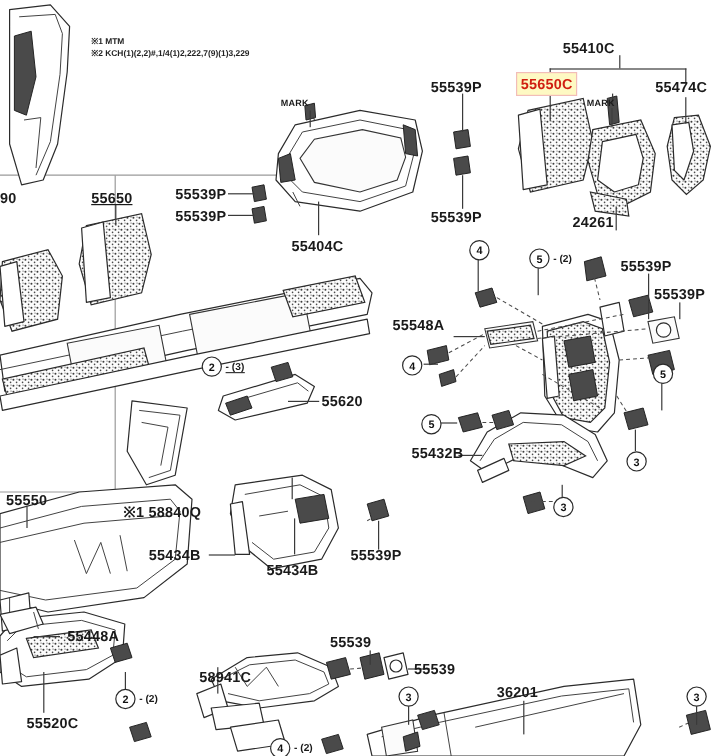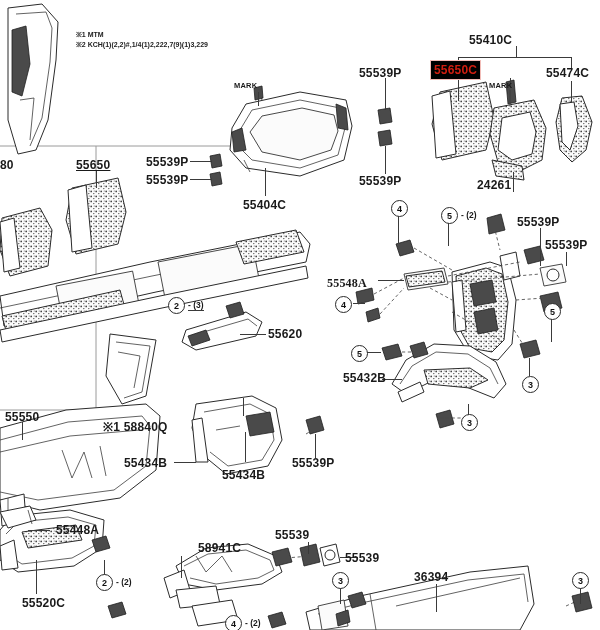--- a/index.html
+++ b/index.html
@@ -6,21 +6,21 @@
   body{width:600px;height:630px;overflow:hidden;
        font-family:"Liberation Sans",sans-serif;}
   #stage{position:relative;width:600px;height:630px;background:#fff;}
 
   
   .lbl{position:absolute;font-family:"Liberation Sans",sans-serif;
        font-size:12px;font-weight:bold;color:#1a1a1a;white-space:nowrap;
        letter-spacing:.2px;}
   .lbl.note{font-weight:bold;font-size:7px;color:#222;letter-spacing:0;}
   .lbl.mark{font-size:7.5px;font-weight:bold;}
-  .lbl.hl{background:#000000;color:#d01e10;padding:2px 3px;
+  .lbl.hl{background:#fef9c3;color:#d01e10;padding:2px 3px;
           box-shadow:0 0 0 1px #f2bdb8;}
 
   
   .ln{position:absolute;background:#3a3a3a;}
   .lnv{width:1px;}
   .lnh{height:1px;}
 
   
   .circ{position:absolute;width:15px;height:15px;border:1.3px solid #2a2a2a;
         border-radius:50%;background:#fff;color:#111;font-size:9px;
@@ -351,35 +351,35 @@
   <div class="lbl" style="left:546px;top:66px;">55474C</div>
   <div class="lbl" style="left:359px;top:66px;">55539P</div>
   <div class="lbl" style="left:359px;top:174px;">55539P</div>
   <div class="lbl" style="left:477px;top:178px;">24261</div>
   <div class="lbl" style="left:517px;top:215px;">55539P</div>
   <div class="lbl" style="left:545px;top:238px;">55539P</div>
   <div class="lbl" style="left:146px;top:155px;">55539P</div>
   <div class="lbl" style="left:146px;top:173px;">55539P</div>
   <div class="lbl" style="left:243px;top:198px;">55404C</div>
   <div class="lbl" style="left:76px;top:158px;text-decoration:underline;">55650</div>
-  <div class="lbl" style="left:0px;top:158px;">80</div>
-  <div class="lbl" style="left:327px;top:276px;font-family:Liberation Serif, serif;">55548A</div>
+  <div class="lbl" style="left:0px;top:158px;">90</div>
+  <div class="lbl" style="left:327px;top:264px;">55548A</div>
   <div class="lbl" style="left:343px;top:371px;">55432B</div>
   <div class="lbl" style="left:268px;top:327px;text-align:center;">55620</div>
   <div class="lbl" style="left:5px;top:410px;">55550</div>
   <div class="lbl" style="left:103px;top:418px;">※1 58840Q</div>
   <div class="lbl" style="left:124px;top:456px;">55434B</div>
   <div class="lbl" style="left:222px;top:468px;">55434B</div>
   <div class="lbl" style="left:292px;top:456px;">55539P</div>
   <div class="lbl" style="left:56px;top:523px;">55448A</div>
   <div class="lbl" style="left:22px;top:596px;">55520C</div>
-  <div class="lbl" style="left:166px;top:541px;margin-left:32px;">58941C</div>
+  <div class="lbl" style="left:166px;top:557px;">58941C</div>
   <div class="lbl" style="left:275px;top:528px;">55539</div>
   <div class="lbl" style="left:345px;top:551px;">55539</div>
-  <div class="lbl" style="left:414px;top:570px;">36394</div>
+  <div class="lbl" style="left:414px;top:570px;">36201</div>
 
   <div class="circ" style="left:391px;top:200px;">4</div>
   <div class="circ" style="left:441px;top:207px;">5</div>
   <div class="qty" style="left:461px;top:210px;">- (2)</div>
   <div class="circ" style="left:335px;top:296px;">4</div>
   <div class="circ" style="left:351px;top:345px;">5</div>
   <div class="circ" style="left:544px;top:303px;">5</div>
   <div class="circ" style="left:522px;top:376px;">3</div>
   <div class="circ" style="left:461px;top:414px;">3</div>
   <div class="circ" style="left:168px;top:297px;">2</div>

